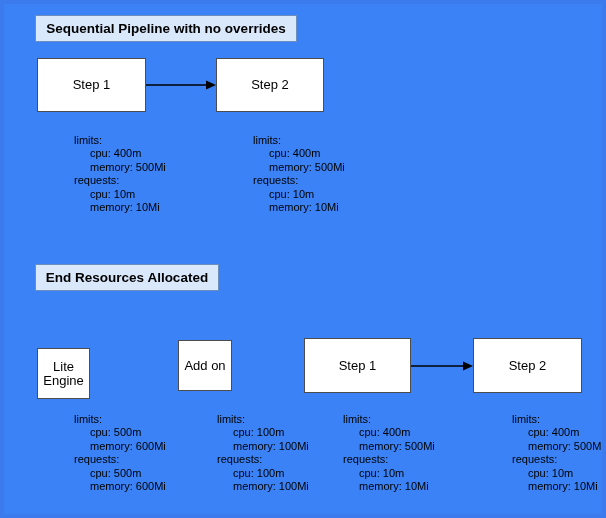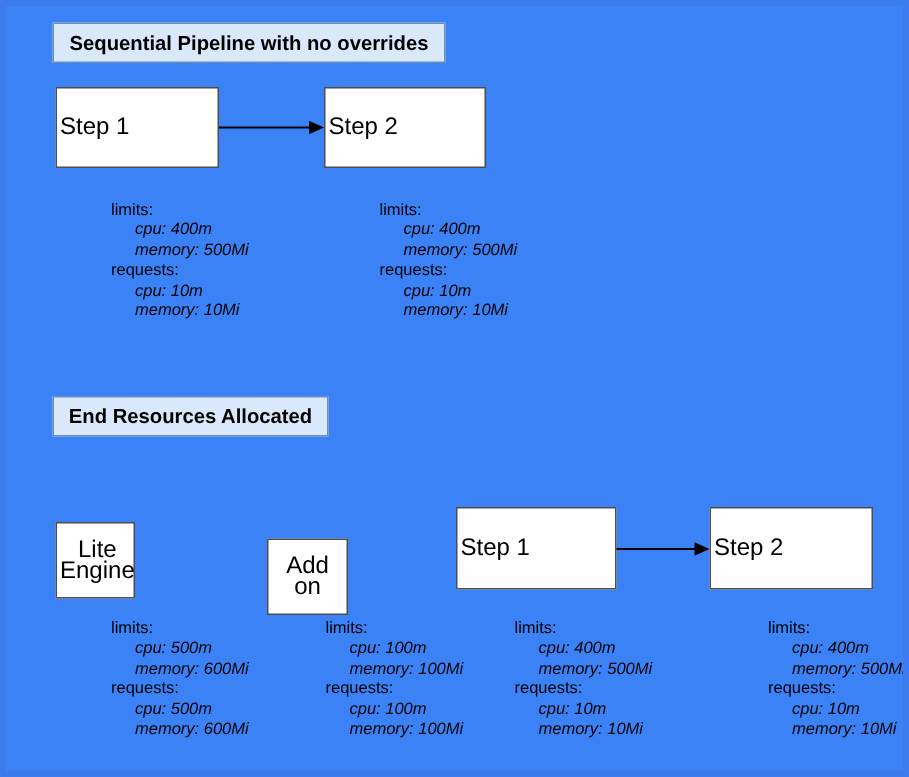--- a/index.html
+++ b/index.html
@@ -26,39 +26,40 @@
     font-size: 13.5px;
     color: #000000;
     white-space: nowrap;
   }
   .node {
     position: absolute;
     background: #ffffff;
     border: 1.5px solid #4d4d4d;
     display: flex;
     align-items: center;
+    justify-content: center;
     text-align: center;
-    font-size: 16px;
+    font-size: 13px;
     color: #000000;
     line-height: 14px;
     padding: 2px;
   }
   .arrow {
     position: absolute;
     overflow: visible;
   }
   .res {
     position: absolute;
     font-size: 11px;
     color: #000000;
     line-height: 13.4px;
     white-space: nowrap;
     margin-left: 36px;
   }
-  .res .ind { padding-left: 16px; font-style: italic; }
+  .res .ind { padding-left: 16px; }
 </style>
 </head>
 <body>
 
 <div class="canvas">
 
   <div class="title-box" style="left:31px; top:11px; width:262px; height:27px;">Sequential Pipeline with no overrides</div>
 
   <div class="node" style="left:33px; top:54px; width:109px; height:54px;">
     <span>Step 1</span>
@@ -90,21 +91,21 @@
     <div class="ln ind">cpu: 10m</div>
     <div class="ln ind">memory: 10Mi</div>
   </div>
 
   <div class="title-box" style="left:31px; top:260px; width:184px; height:27px;">End Resources Allocated</div>
 
   <div class="node" style="left:33px; top:344px; width:53px; height:51px;">
     <span>Lite Engine</span>
   </div>
 
-  <div class="node" style="left:174px; top:336px; width:54px; height:51px;margin-top:19px;">
+  <div class="node" style="left:174px; top:336px; width:54px; height:51px;">
     <span>Add on</span>
   </div>
 
   <div class="node" style="left:300px; top:334px; width:107px; height:55px;">
     <span>Step 1</span>
   </div>
 
   <svg class="arrow" style="left:407px; top:354px;" width="62" height="16">
     <line x1="0" y1="8" x2="53" y2="8" stroke="#000000" stroke-width="1.3"></line>
     <polygon points="52,3.5 62,8 52,12.5" fill="#000000"></polygon>

